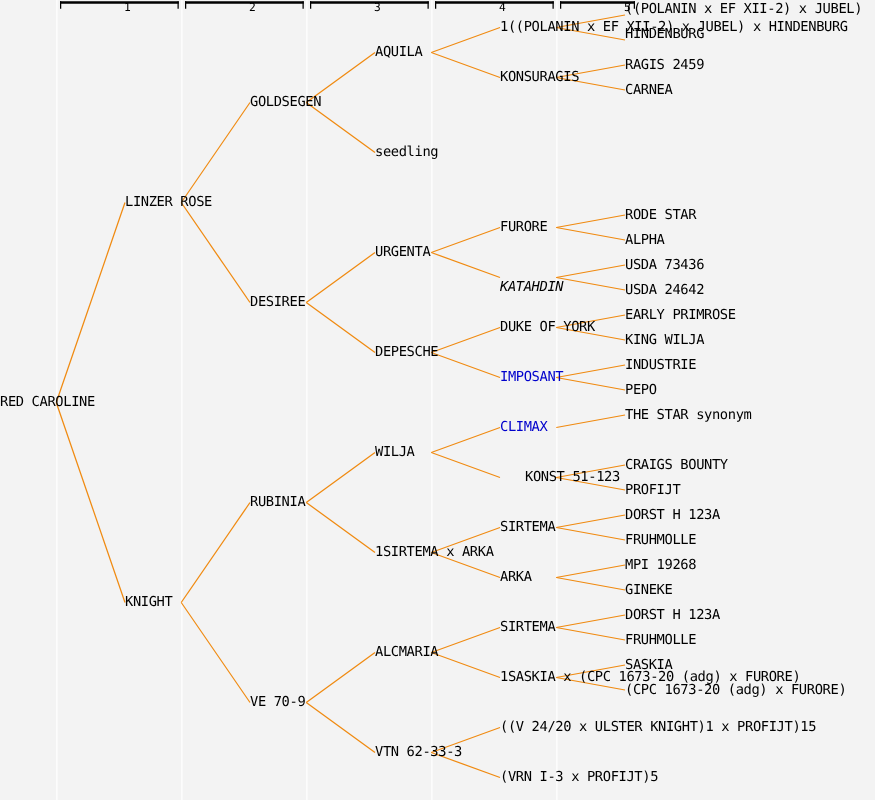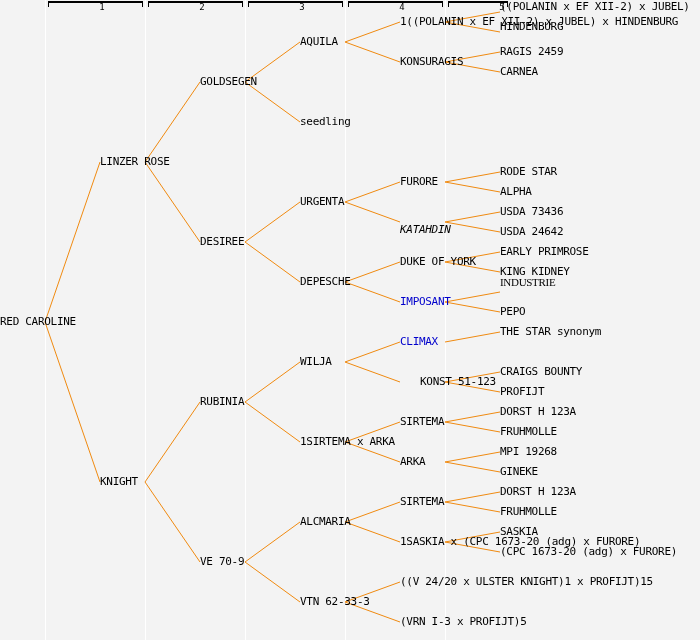--- a/index.html
+++ b/index.html
@@ -101,23 +101,23 @@
       <div class="node" style="left: 300px; top: 196px;">URGENTA</div>
       <div class="node" style="left: 400px; top: 176px;">FURORE</div>
       <div class="node" style="left: 500px; top: 166px;">RODE STAR</div>
       <div class="node" style="left: 500px; top: 186px;">ALPHA</div>
       <div class="node" style="left: 400px; top: 224px; font-style: italic;">KATAHDIN</div>
       <div class="node" style="left: 500px; top: 206px;">USDA 73436</div>
       <div class="node" style="left: 500px; top: 226px; text-align: right;">USDA 24642</div>
       <div class="node" style="left: 300px; top: 276px;">DEPESCHE</div>
       <div class="node" style="left: 400px; top: 256px;">DUKE OF YORK</div>
       <div class="node" style="left: 500px; top: 246px;">EARLY PRIMROSE</div>
-      <div class="node" style="left: 500px; top: 266px;">KING KIDNEY</div>
+      <div class="node" style="left: 500px; top: 266px;">KING WILJA</div>
       <div class="node link" style="left: 400px; top: 296px;">IMPOSANT</div>
-      <div class="node" style="left: 500px; top: 276px; font-family: Liberation Serif, serif;">INDUSTRIE</div>
+      <div class="node" style="left: 500px; top: 286px;">INDUSTRIE</div>
       <div class="node" style="left: 500px; top: 306px;">PEPO</div>
       <div class="node" style="left: 100px; top: 476px;">KNIGHT</div>
       <div class="node" style="left: 200px; top: 396px;">RUBINIA</div>
       <div class="node" style="left: 300px; top: 356px;">WILJA</div>
       <div class="node link" style="left: 400px; top: 336px;">CLIMAX</div>
       <div class="node" style="left: 500px; top: 326px;">THE STAR synonym</div>
       <div class="node" style="left: 400px; top: 376px; padding-left: 20px;">KONST 51-123</div>
       <div class="node" style="left: 500px; top: 366px;">CRAIGS BOUNTY</div>
       <div class="node" style="left: 500px; top: 386px;">PROFIJT</div>
       <div class="node" style="left: 300px; top: 436px;">1SIRTEMA x ARKA</div>

